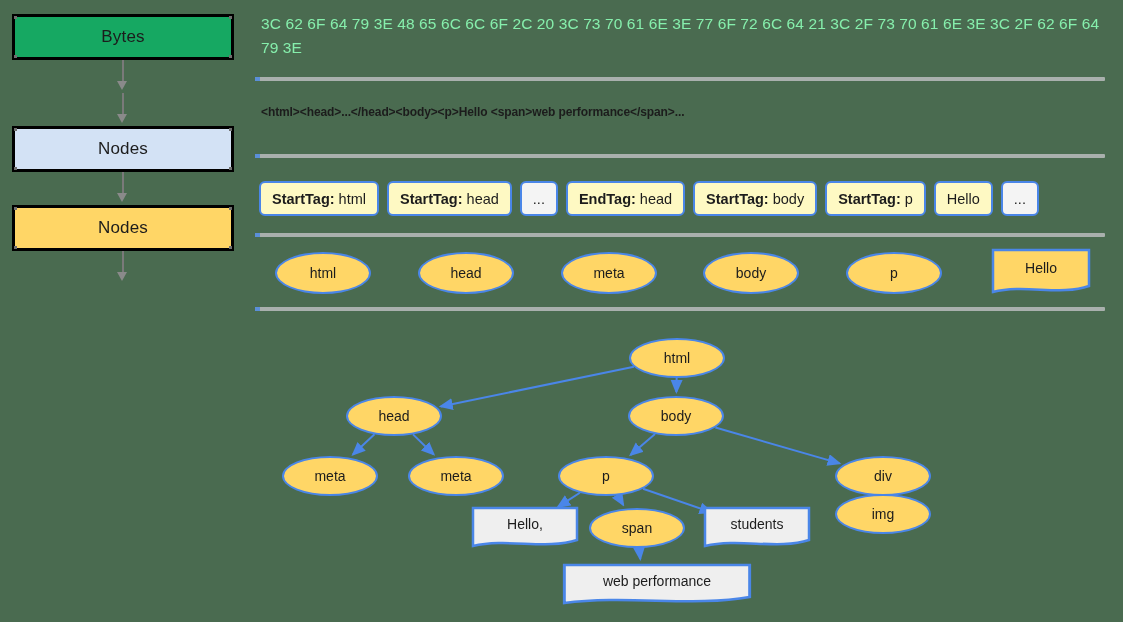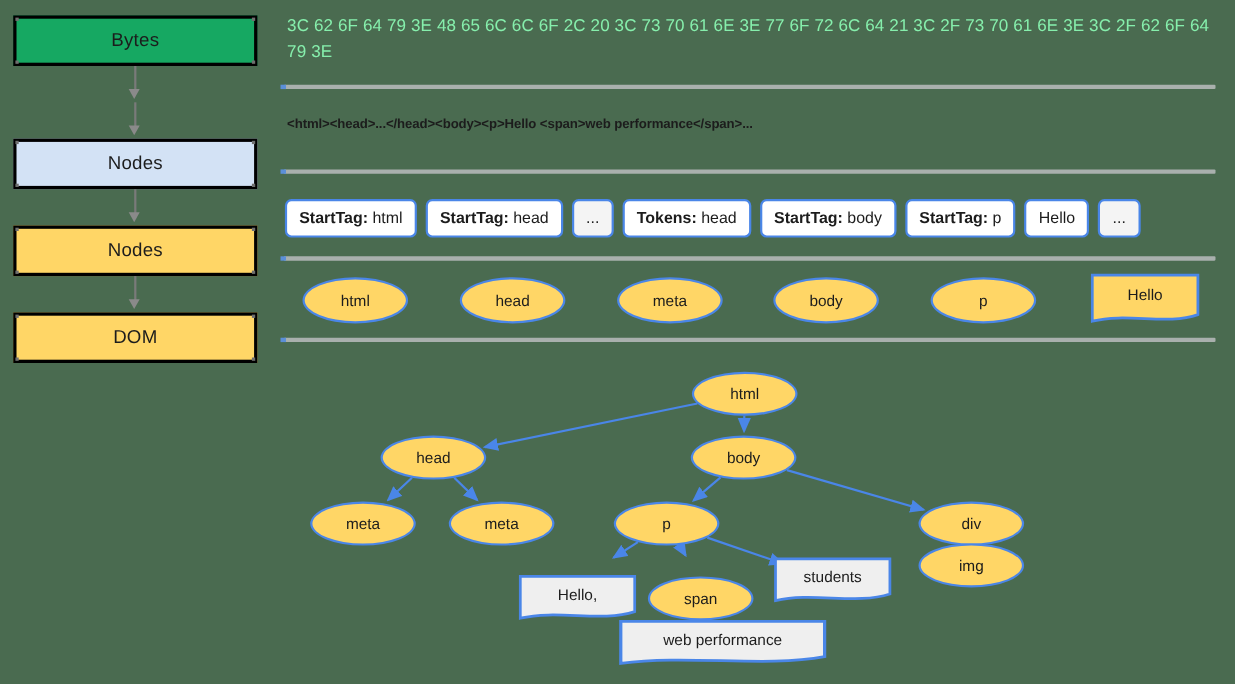--- a/index.html
+++ b/index.html
@@ -128,21 +128,21 @@
     display: flex;
     align-items: center;
   }
   .token {
     box-sizing: border-box;
     height: 35px;
     padding: 0 11px;
     margin-right: 8px;
     border: 2px solid #4a86e8;
     border-radius: 6px;
-    background: #ffffff;
+    background: #fef9c3;
     display: flex;
     align-items: center;
     justify-content: center;
     font-size: 14.5px;
     color: #1c1c1c;
     white-space: nowrap;
   }
   .token.plain { background: #f4f4f4; }
   .token b { font-weight: bold; margin-right: 4px; }
 
@@ -284,27 +284,20 @@
       <span class="corner c-bl"></span>
       <span class="corner c-br"></span>
       <span>Nodes</span>
     </div>
 
     <div class="downarrow">
       <span class="stem"></span>
       <span class="head"></span>
     </div>
 
-    <div class="stage yellow">
-      <span class="corner c-tl"></span>
-      <span class="corner c-tr"></span>
-      <span class="corner c-bl"></span>
-      <span class="corner c-br"></span>
-      <span>DOM</span>
-    </div>
   </div>
 
   <div class="right">
 
     <div class="bytes-text">3C 62 6F 64 79 3E 48 65 6C 6C 6F 2C 20 3C 73 70 61 6E 3E 77 6F 72 6C 64 21 3C 2F 73 70 61 6E 3E 3C 2F 62 6F 64 79 3E</div>
 
     <div class="chars-text">&lt;html&gt;&lt;head&gt;...&lt;/head&gt;&lt;body&gt;&lt;p&gt;Hello &lt;span&gt;web performance&lt;/span&gt;...</div>
 
     <div id="separators">
         <div class="hr" style="top: 77px; width: 847px;">
@@ -327,21 +320,21 @@
           <span>html</span>
         </div>
         <div class="token">
           <b>StartTag:</b>
           <span>head</span>
         </div>
         <div class="token plain">
           <span>...</span>
         </div>
         <div class="token">
-          <b>Tokens:</b>
+          <b>EndTag:</b>
           <span>head</span>
         </div>
         <div class="token">
           <b>StartTag:</b>
           <span>body</span>
         </div>
         <div class="token">
           <b>StartTag:</b>
           <span>p</span>
         </div>
@@ -387,27 +380,27 @@
           <line x1="384.10324116011947" y1="229.98079102113513" x2="385.2646093881155" y2="241.01378918709725" stroke="#4a86e8" stroke-width="2" marker-end="url(#ah)"></line>
         </svg>
       <div id="tree-nodes">
           <div class="tnode" style="left: 374px; top: 20px; width: 96px; height: 40px;">html</div>
           <div class="tnode" style="left: 91px; top: 78px; width: 96px; height: 40px;">head</div>
           <div class="tnode" style="left: 373px; top: 78px; width: 96px; height: 40px;">body</div>
           <div class="tnode" style="left: 27px; top: 138px; width: 96px; height: 40px;">meta</div>
           <div class="tnode" style="left: 153px; top: 138px; width: 96px; height: 40px;">meta</div>
           <div class="tnode" style="left: 303px; top: 138px; width: 96px; height: 40px;">p</div>
           <div class="tnode" style="left: 580px; top: 138px; width: 96px; height: 40px;">div</div>
-          <div class="ttext" style="left: 216px; top: 204px; width: 108px; height: 44px;">
+          <div class="ttext" style="left: 216px; top: 188px; width: 108px; height: 44px;">
             <svg class="docshape" viewBox="0 0 108 44" preserveAspectRatio="none">
               <path d="M2,2 L106,2 L106,34 C75.6,44 36.720000000000006,32 2,40 Z" fill="#efefef" stroke="#4a86e8" stroke-width="2.5"></path>
             </svg>
             <div class="label">Hello,</div>
           </div>
-          <div class="tnode" style="left: 334px; top: 206px; width: 96px; height: 40px;">span</div>
+          <div class="tnode" style="left: 334px; top: 190px; width: 96px; height: 40px;">span</div>
           <div class="ttext" style="left: 448px; top: 188px; width: 108px; height: 44px;">
             <svg class="docshape" viewBox="0 0 108 44" preserveAspectRatio="none">
               <path d="M2,2 L106,2 L106,34 C75.6,44 36.720000000000006,32 2,40 Z" fill="#efefef" stroke="#4a86e8" stroke-width="2.5"></path>
             </svg>
             <div class="label">students</div>
           </div>
           <div class="tnode" style="left: 580px; top: 176px; width: 96px; height: 40px;">img</div>
           <div class="ttext" style="left: 307px; top: 245px; width: 190px; height: 44px;">
             <svg class="docshape" viewBox="0 0 162 44" preserveAspectRatio="none">
               <path d="M2,2 L160,2 L160,34 C113.39999999999999,44 55.080000000000005,32 2,40 Z" fill="#efefef" stroke="#4a86e8" stroke-width="2.5"></path>

